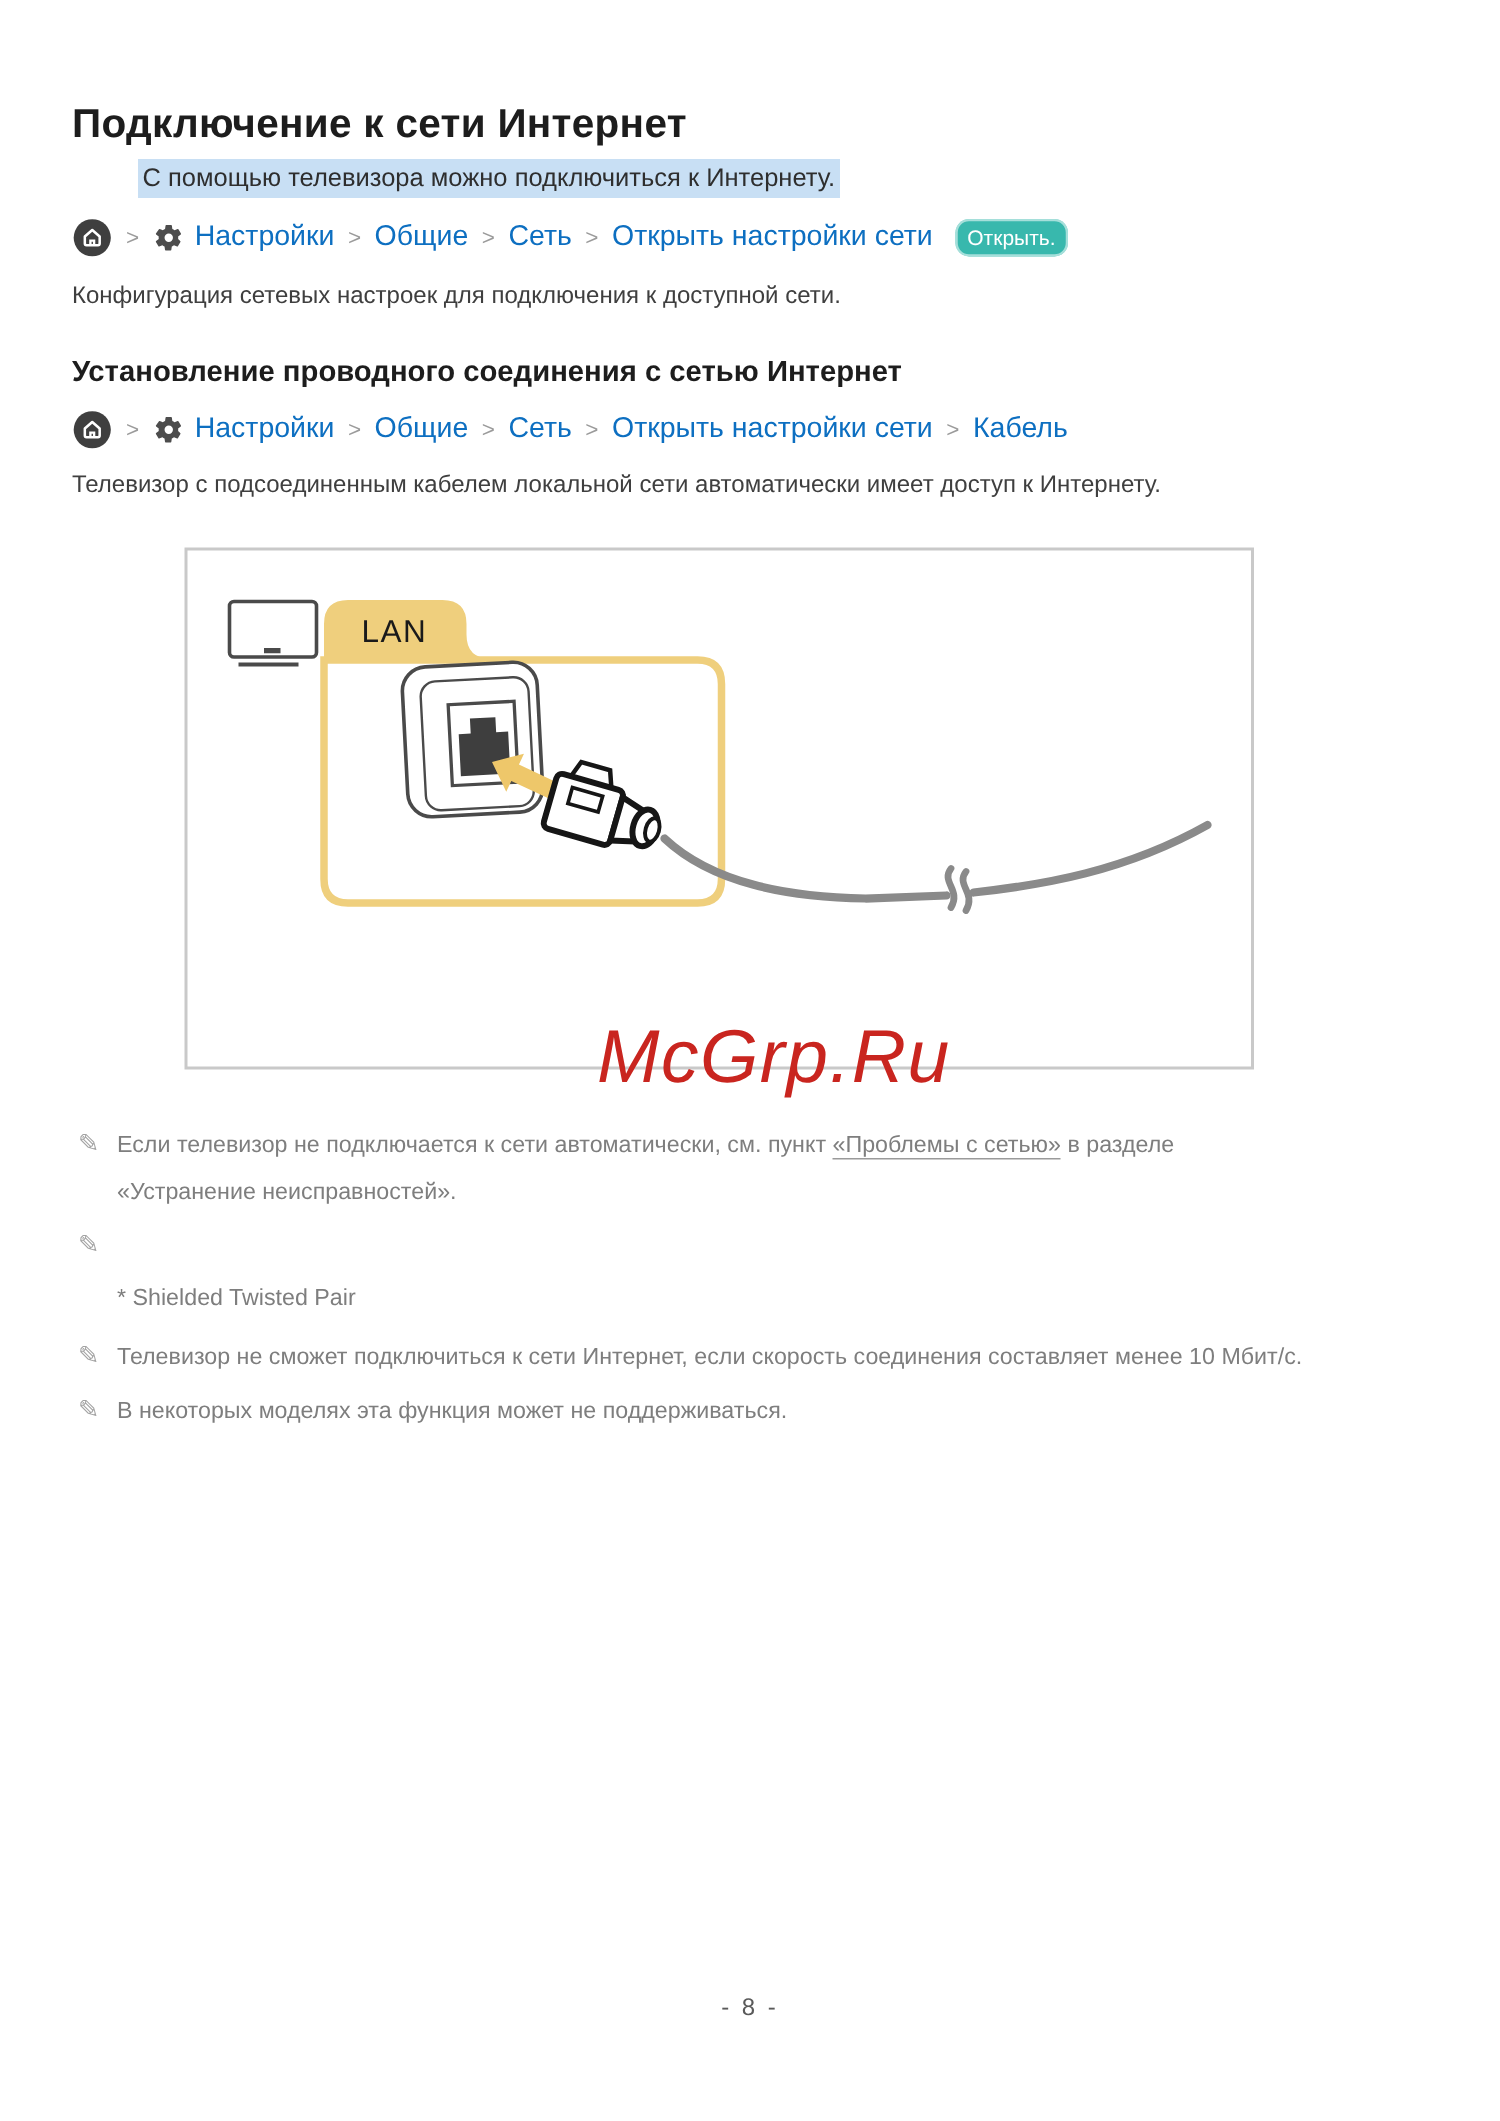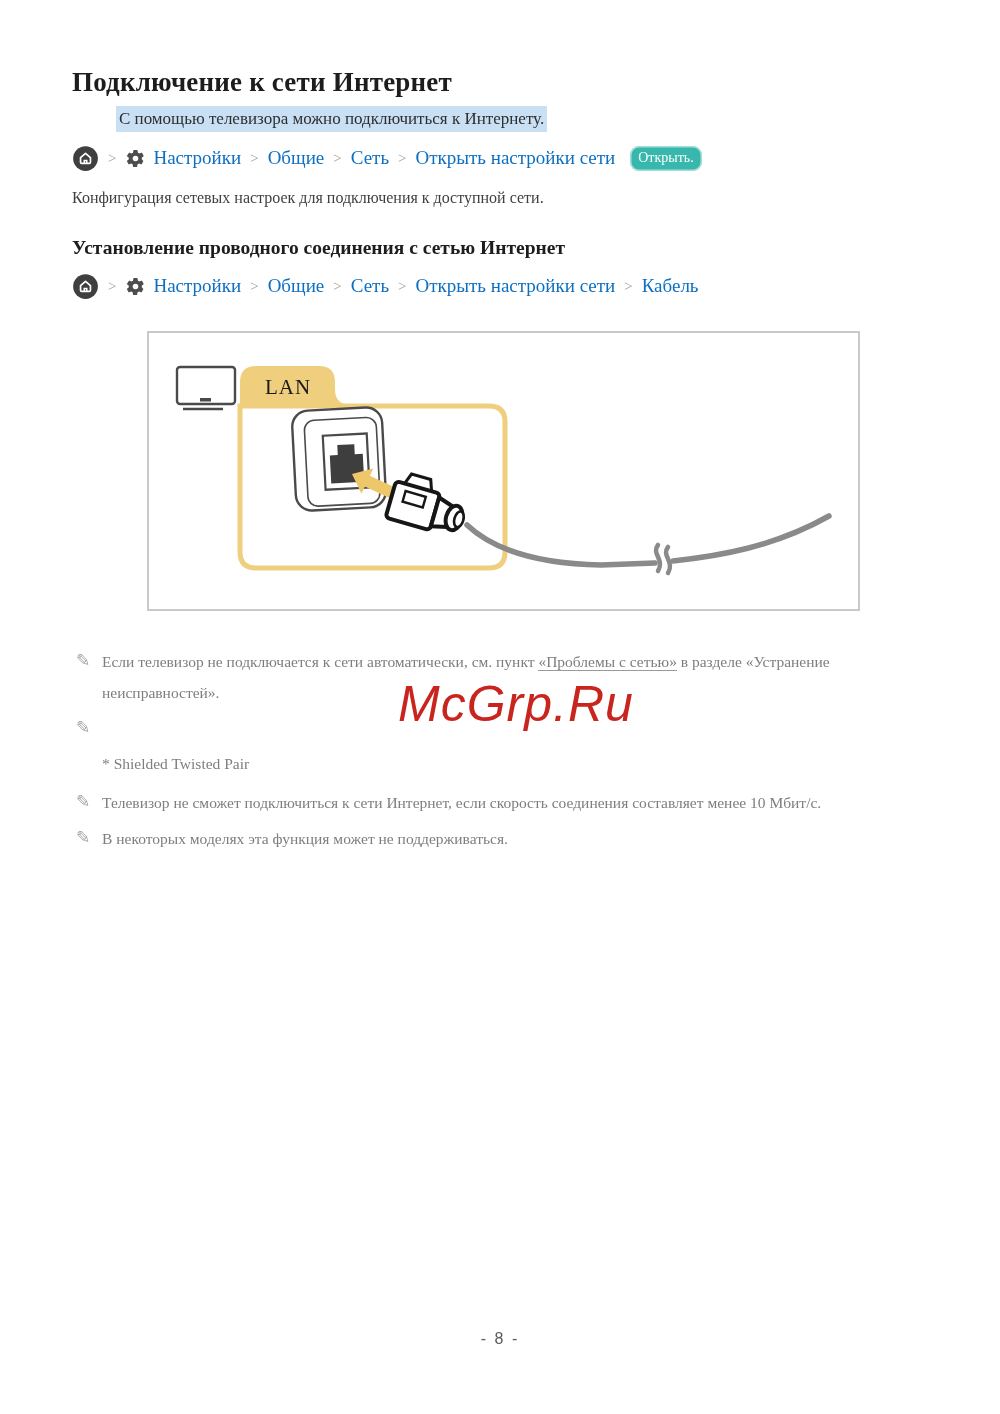--- a/index.html
+++ b/index.html
@@ -1,38 +1,38 @@
 <!DOCTYPE html>
 <html><head>
 <meta charset="utf-8">
 <style>
   * { margin:0; padding:0; box-sizing:border-box; }
   html,body { width:1000px; height:1414px; background:#ffffff; overflow:hidden;
     font-family:"Liberation Sans", sans-serif; position:relative; }
-  .content { padding:0 70px 0 72px; position:relative;font-family:Liberation Serif, serif; }
+  .content { padding:0 70px 0 48px; position:relative; }
 
   .h1 { margin-top:64px; font-size:27px; line-height:36px; font-weight:600; color:#1d1d1d; letter-spacing:.2px; }
   .highlight { margin-top:6px; display:inline-block; background:#c8dff4; color:#2e2e2e;
     font-size:17px; line-height:26px; padding:0 3px;margin-left:44px; }
 
   .crumbs { margin-top:10px; display:flex; align-items:center; height:32px; gap:9px; }
   .crumbs.second { margin-top:8px; }
   .crumb-link { color:#0d6fc1; font-size:19px; font-weight:500; cursor:pointer; white-space:nowrap; }
   .sep { color:#9b9b9b; font-size:15px; margin-top:1px; }
   .home-badge { width:27px; height:27px; flex:0 0 auto; }
   .gear { width:21px; height:21px; flex:0 0 auto; margin-right:-2px; }
   .try-badge { margin-left:6px; background:#38b8ad; color:#ffffff; font-size:14px; line-height:14px;
     padding:5px 8px 6px; border-radius:9px; box-shadow:inset 0 0 0 1.5px rgba(255,255,255,.55);
     cursor:pointer; white-space:nowrap; }
 
   .desc { margin-top:12px; font-size:16px; line-height:24px; color:#3f3f3f; }
   .h2 { margin-top:24px; font-size:19.5px; line-height:28px; font-weight:600; color:#1d1d1d; }
   .desc2 { margin-top:10px; font-size:16px; line-height:24px; color:#3f3f3f; }
 
-  .figure { margin-top:29px; margin-left:75px; width:713px; height:280px;
+  .figure { margin-top:29px; margin-left:75px; width:713px; height:348px;
     border:2px solid #c9c9c9; background:#fff; }
 
   .notes { margin-top:35px; }
   .note { display:flex; align-items:flex-start; margin-bottom:5px; }
   .note .pencil { width:30px; flex:0 0 auto; color:#a3a3a3; font-size:17px; line-height:30px;
     padding-left:4px; }
   .note .ntext { font-size:15.5px; line-height:31px; color:#7e7e7e; max-width:800px; }
   .note.subnote { margin-top:3px; margin-bottom:8px; }
   .note.subnote .pencil { visibility:hidden; }
   .note-link { color:#7e7e7e; border-bottom:1px solid #9a9a9a; cursor:pointer; }
@@ -93,20 +93,21 @@
     <span class="sep">&gt;</span>
     <span class="crumb-link">Общие</span>
     <span class="sep">&gt;</span>
     <span class="crumb-link">Сеть</span>
     <span class="sep">&gt;</span>
     <span class="crumb-link">Открыть настройки сети</span>
     <span class="sep">&gt;</span>
     <span class="crumb-link">Кабель</span>
   </div>
 
+  <div class="desc2">Телевизор с подсоединенным кабелем локальной сети автоматически имеет доступ к Интернету.</div>
 
   <div class="figure">
     <svg width="709" height="276" viewBox="0 0 709 276">
 
       <g>
         <rect x="28" y="34" width="58" height="37" rx="3" fill="#ffffff" stroke="#4a4a4a" stroke-width="2.4"></rect>
         <rect x="51" y="65" width="11" height="3.5" fill="#4a4a4a"></rect>
         <line x1="34" y1="76" x2="74" y2="76" stroke="#4a4a4a" stroke-width="2.6"></line>
       </g>
 

